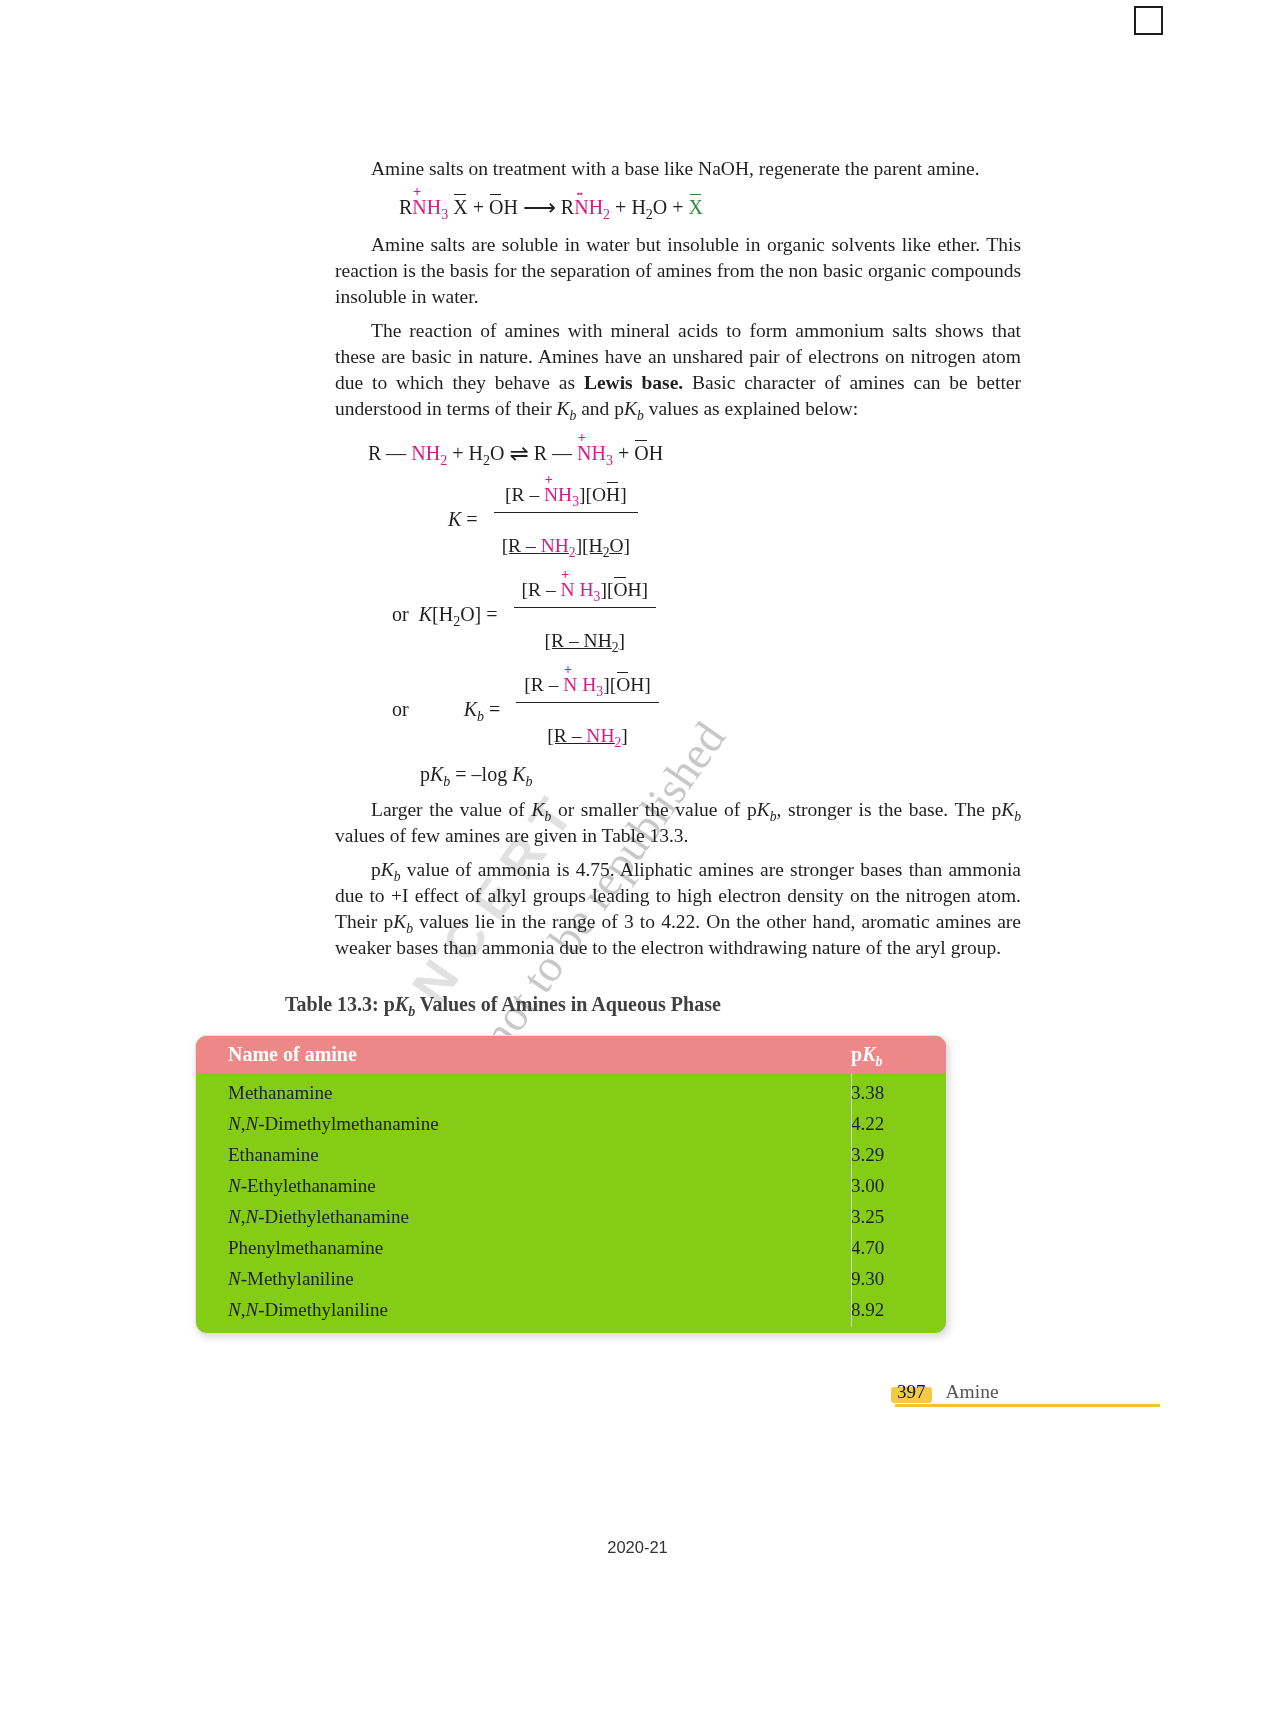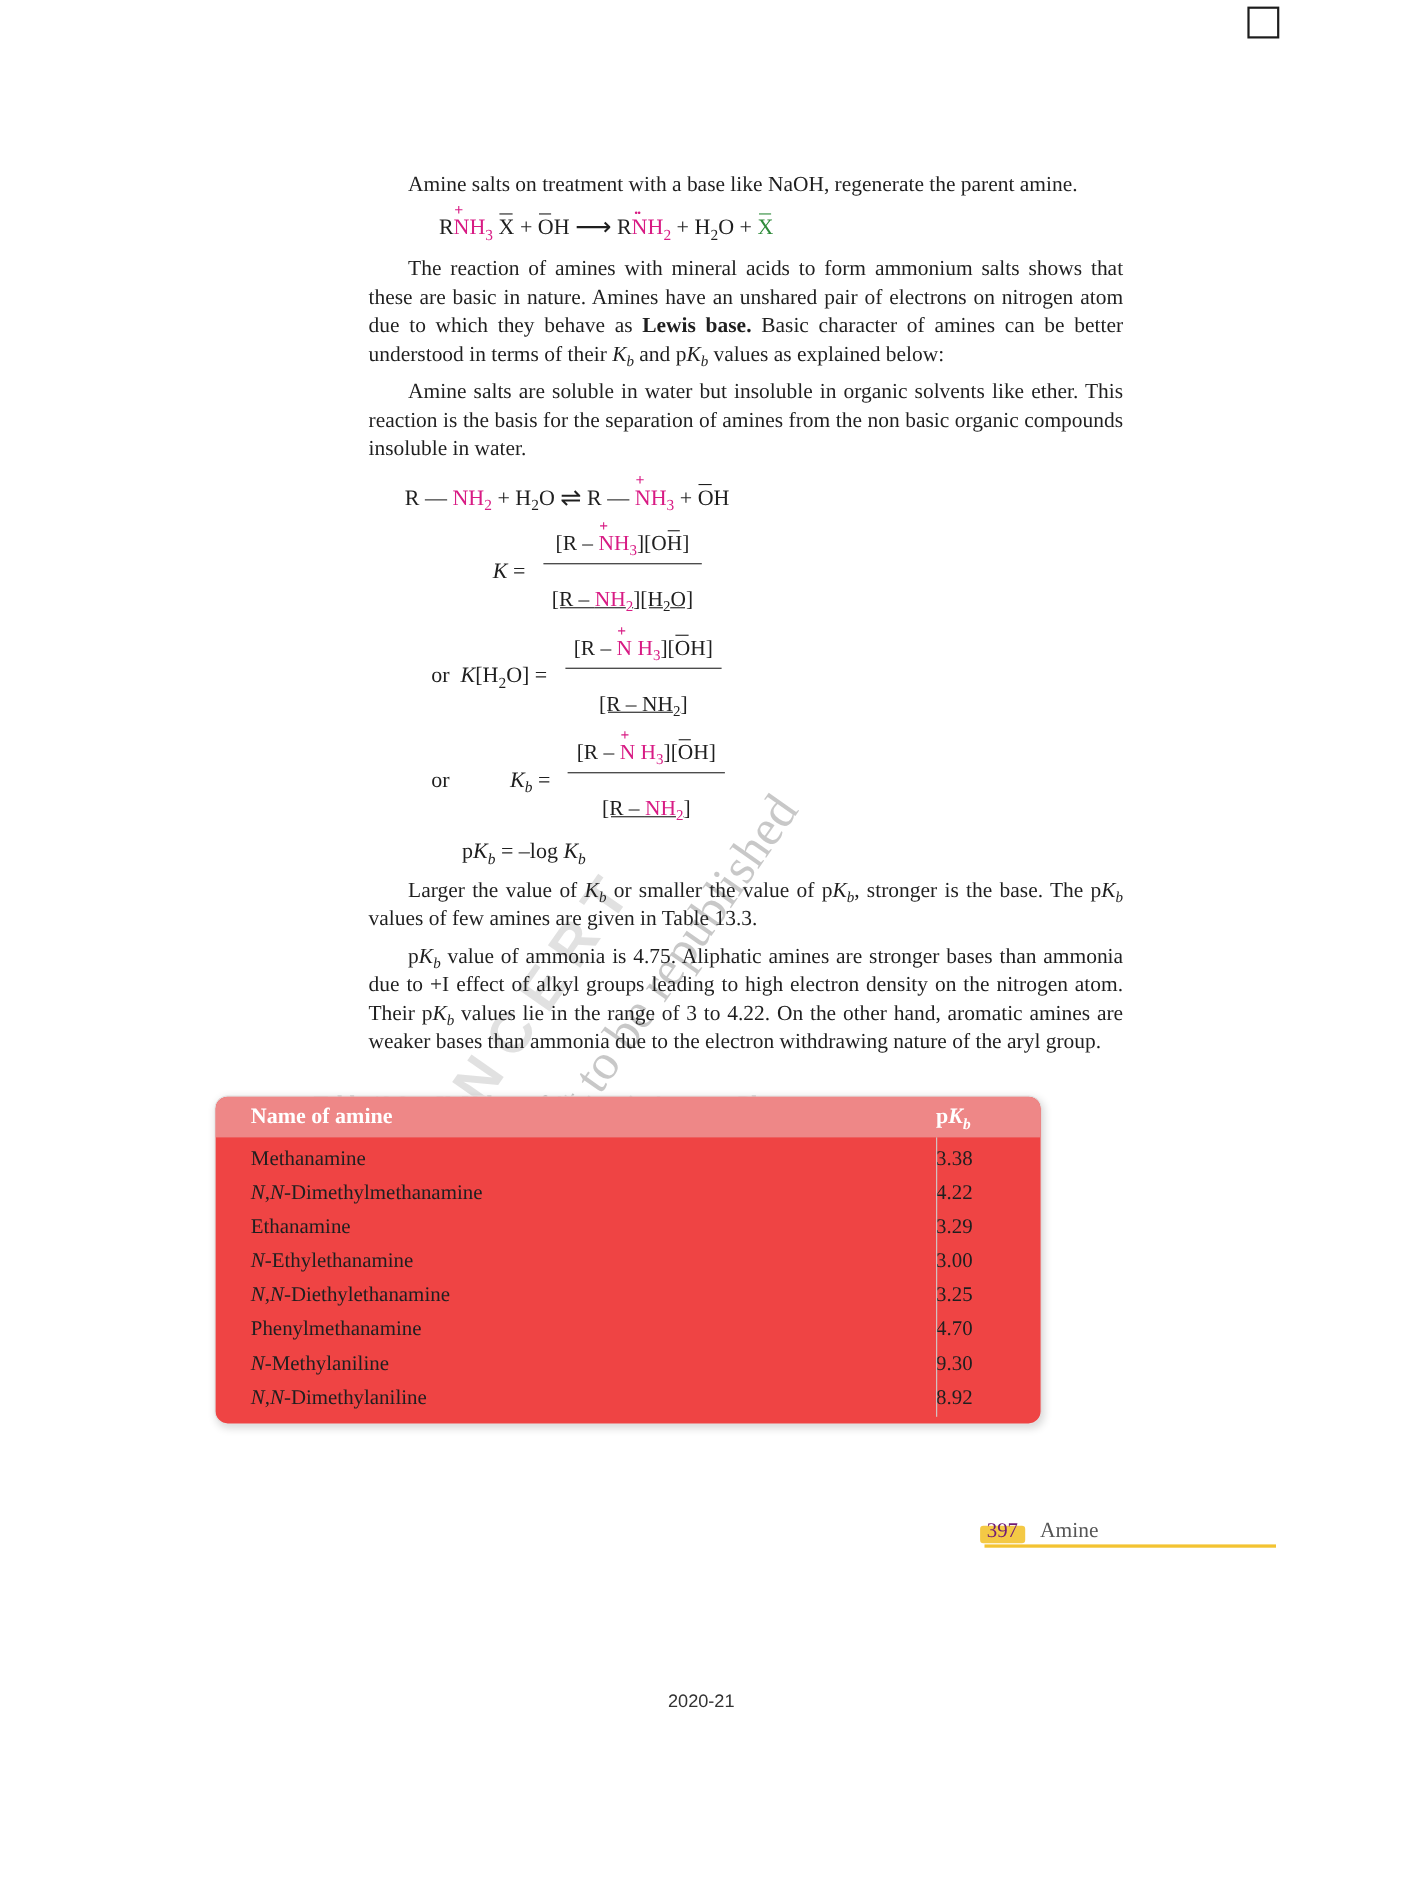--- a/index.html
+++ b/index.html
@@ -57,41 +57,41 @@
   .eqlhs{margin-right:16px;}
   .frac{display:inline-block;text-align:center;vertical-align:middle;font-size:19.5px;}
   .frac .num{display:block;padding:6px 8px 4px;}
   .frac .den{display:block;border-top:1.6px solid #222;padding:20px 8px 2px;text-decoration:underline;}
   .eqrow-pkb{margin:2px 0 10px 0;}
 
   .caption{margin:30px 0 0 -50px;font-weight:bold;font-size:20px;color:#404040;text-indent:0;}
 
   
   .pk-table{
-    position:absolute;left:195px;top:996px;width:750px;z-index:2;
-    border-radius:12px;overflow:hidden;background:#ef4444;
+    position:absolute;left:195px;top:1035px;width:750px;z-index:2;
+    border-radius:12px;overflow:hidden;background:#84cc16;
     border:1px solid #e3e3e3;box-shadow:2px 3px 8px rgba(0,0,0,.16);
   }
   .pk-head{
     display:flex;align-items:center;height:37px;background:var(--table-header-bg);
     color:var(--table-header-text);font-weight:bold;font-size:20px;
   }
   .pk-head-name{flex:1;padding-left:32px;}
   .pk-head-value{width:95px;flex:0 0 auto;padding-left:18px;}
   .pk-body{position:relative;padding:4px 0 8px;}
   .pk-vline{position:absolute;left:655px;top:0;bottom:6px;width:1px;background:#cfcfcf;}
   .pk-row{display:flex;align-items:center;height:31px;font-size:19px;}
   .pk-name{flex:1;padding-left:32px;}
   .pk-value{width:95px;flex:0 0 auto;padding-left:20px;}
 
   
   .footer-right{position:absolute;left:895px;top:1381px;z-index:2;width:270px;}
   .pagenum-wrap{position:relative;display:inline-block;}
   .pagenum-hl{position:absolute;left:-4px;right:-4px;top:6px;bottom:0;background:var(--accent-yellow);border-radius:3px;opacity:.9;}
-  .pagenum{position:relative;font-size:19px;color:#701a75;padding:0 2px;}
+  .pagenum{position:relative;font-size:19px;color:#0f172a;padding:0 2px;}
   .footer-section{font-size:19.5px;color:#555;margin-left:14px;}
   .footer-rule{position:absolute;left:895px;top:1404px;width:265px;height:3px;background:var(--accent-yellow);z-index:2;}
   .footer-year{position:absolute;left:0;top:1538px;width:100%;text-align:center;font-family:"Liberation Sans",sans-serif;font-size:16.5px;color:#333;z-index:2;}
 </style>
 </head>
 <body>
 
 <div class="page">
 
   <div class="corner-box"></div>
@@ -100,23 +100,23 @@
     <div class="wm-line1">NCERT</div>
     <div class="wm-line2">not to be republished</div>
   </div>
 
   <main class="content">
 
     <p class="para">Amine salts on treatment with a base like NaOH, regenerate the parent amine.</p>
 
     <div class="eq eq-salt">R<span class="pink"><span class="ovw"><span class="ovm">+</span>NH<sub>3</sub></span></span> <span class="obar">X</span> + <span class="obar">O</span>H <span class="arr">⟶</span> R<span class="pink"><span class="ovw"><span class="ovm ovdots">··</span>N</span>H<sub>2</sub></span> + H<sub>2</sub>O + <span class="green"><span class="obar">X</span></span></div>
 
+    <p class="para">Amine salts are soluble in water but insoluble in organic solvents like ether. This reaction is the basis for the separation of amines from the non basic organic compounds insoluble in water.</p>
+
     <p class="para">The reaction of amines with mineral acids to form ammonium salts shows that these are basic in nature. Amines have an unshared pair of electrons on nitrogen atom due to which they behave as <b>Lewis base.</b> Basic character of amines can be better understood in terms of their <i>K</i><sub><i>b</i></sub> and p<i>K</i><sub><i>b</i></sub> values as explained below:</p>
-
-    <p class="para">Amine salts are soluble in water but insoluble in organic solvents like ether. This reaction is the basis for the separation of amines from the non basic organic compounds insoluble in water.</p>
 
     <div class="eq eq-eqm">R — <span class="pink">NH<sub>2</sub></span> + H<sub>2</sub>O <span class="arr">⇌</span> R — <span class="pink"><span class="ovw"><span class="ovm">+</span>NH<sub>3</sub></span></span> + <span class="obar">O</span>H</div>
 
     <div class="eqrow">
       <span class="sp sp113"></span>
       <span class="eqlhs"><i>K</i> =</span>
       <span class="frac">
         <span class="num">[R – <span class="pink"><span class="ovw"><span class="ovm">+</span>NH<sub>3</sub></span></span>][O<span class="obar">H</span>]</span>
         <span class="den">[R – <span class="pink">NH<sub>2</sub></span>][H<sub>2</sub>O]</span>
       </span>

